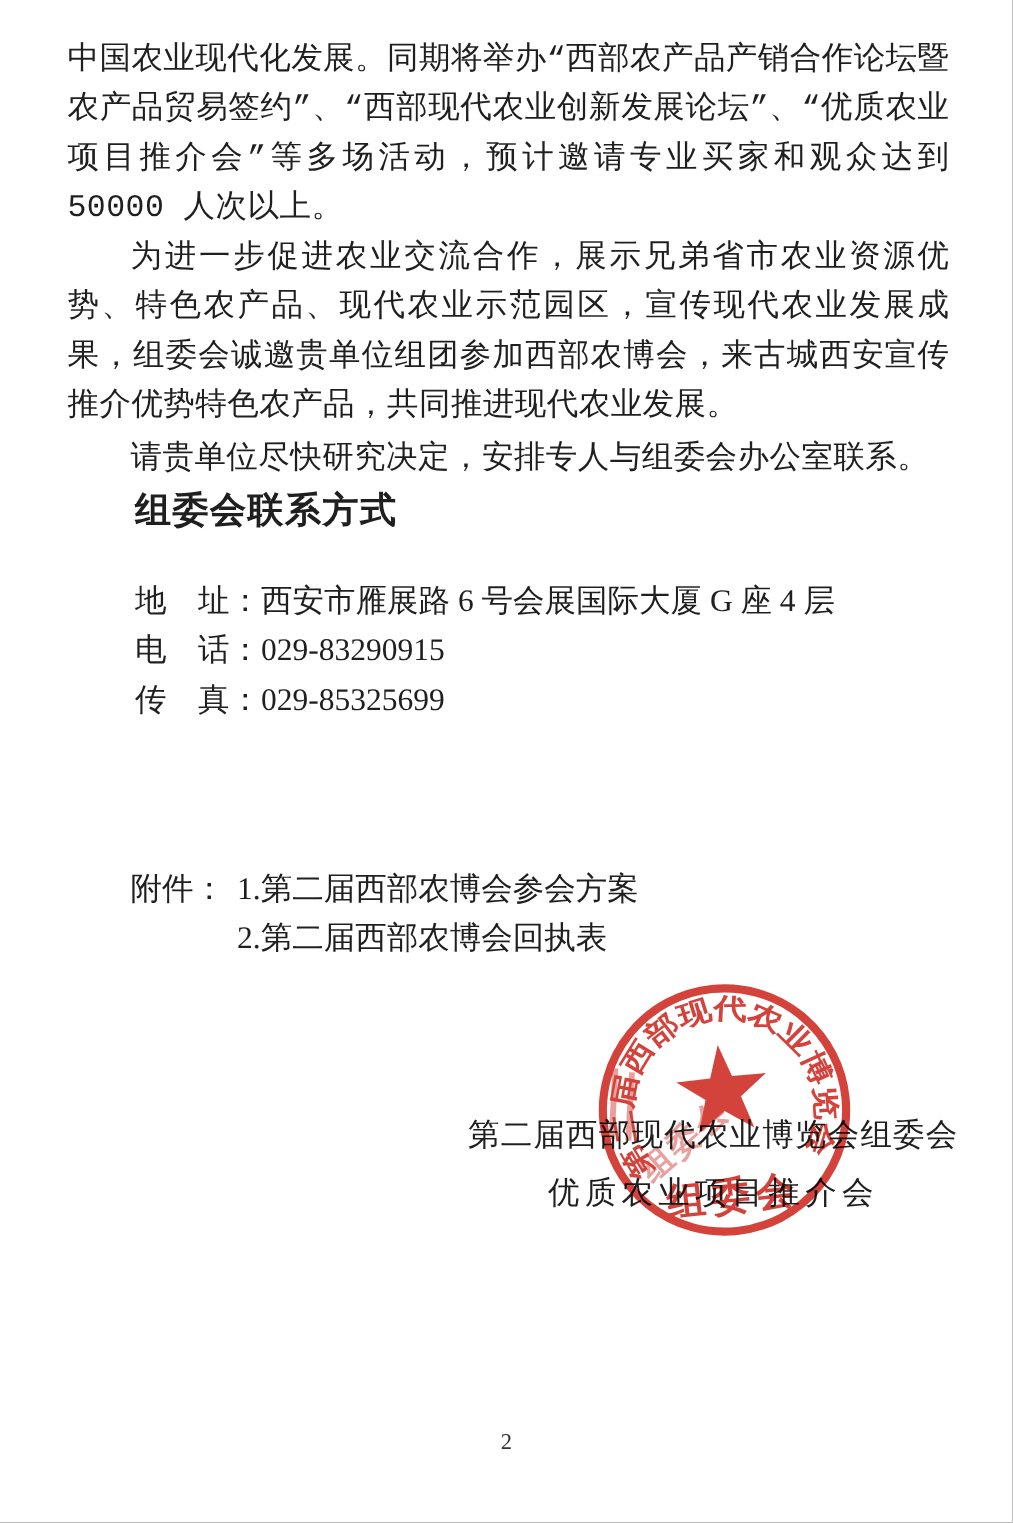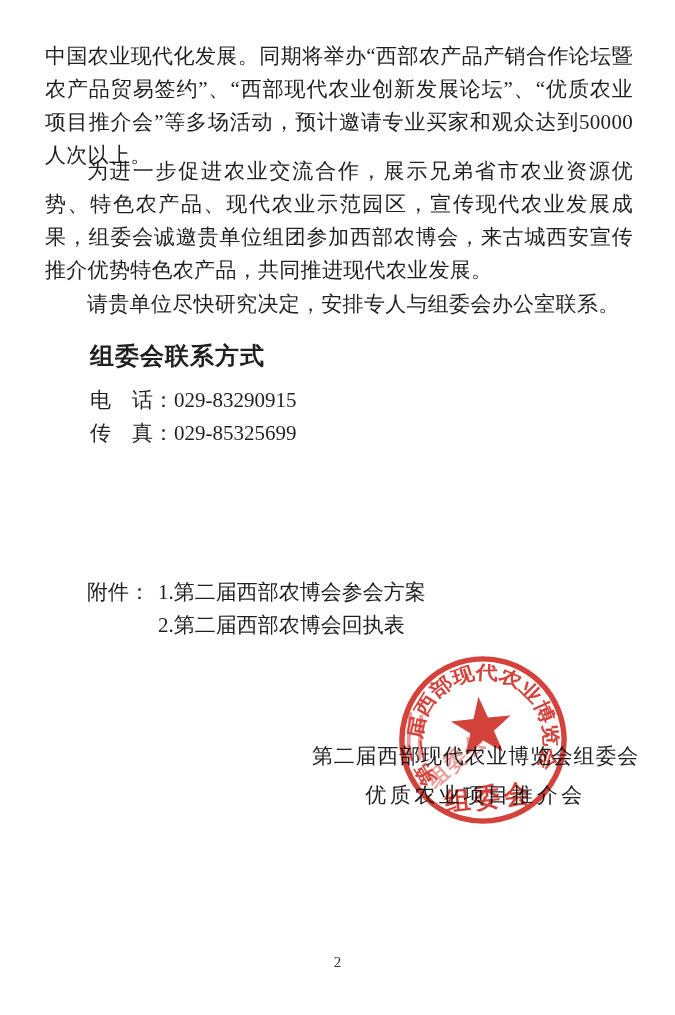--- a/index.html
+++ b/index.html
@@ -17,28 +17,28 @@
   .para {
     position: absolute;
     left: 45px;
     width: 588px;
     font-size: 21px;
     line-height: 33px;
     text-align: justify;
     letter-spacing: 0.3px;
   }
   .para.indent { text-indent: 2em; }
-  .p1 { top: 40px; }
+  .p1 { top: 24px; font-family: Liberation Mono, monospace; }
   .p2 { top: 156px; font-family: Liberation Mono, monospace; }
   .p3 { top: 288px; }
 
   .contact-heading {
     position: absolute;
     left: 90px;
-    top: 340px;
+    top: 324px;
     font-size: 24px;
     font-weight: bold;
     letter-spacing: 1px;
   }
   .contact-list {
     position: absolute;
     left: 90px;
     top: 384px;
     font-size: 21px;
     line-height: 33px;
@@ -101,20 +101,23 @@
 <div class="page">
 
   <p class="para p1">中国农业现代化发展。同期将举办“西部农产品产销合作论坛暨农产品贸易签约”、“西部现代农业创新发展论坛”、“优质农业项目推介会”等多场活动，预计邀请专业买家和观众达到50000 人次以上。</p>
   <p class="para indent p2">为进一步促进农业交流合作，展示兄弟省市农业资源优势、特色农产品、现代农业示范园区，宣传现代农业发展成果，组委会诚邀贵单位组团参加西部农博会，来古城西安宣传推介优势特色农产品，共同推进现代农业发展。</p>
   <p class="para indent p3">请贵单位尽快研究决定，安排专人与组委会办公室联系。</p>
 
   <div class="contact-heading">组委会联系方式</div>
 
   <div class="contact-list">
     <div class="contact-line">
+      <span class="clabel">地　址：</span><span>西安市雁展路 6 号会展国际大厦 G 座 4 层</span>
+    </div>
+    <div class="contact-line">
       <span class="clabel">电　话：</span><span>029-83290915</span>
     </div>
     <div class="contact-line">
       <span class="clabel">传　真：</span><span>029-85325699</span>
     </div>
   </div>
 
   <div class="attachments">
     <span class="att-label">附件：</span>
     <div class="att-items">

